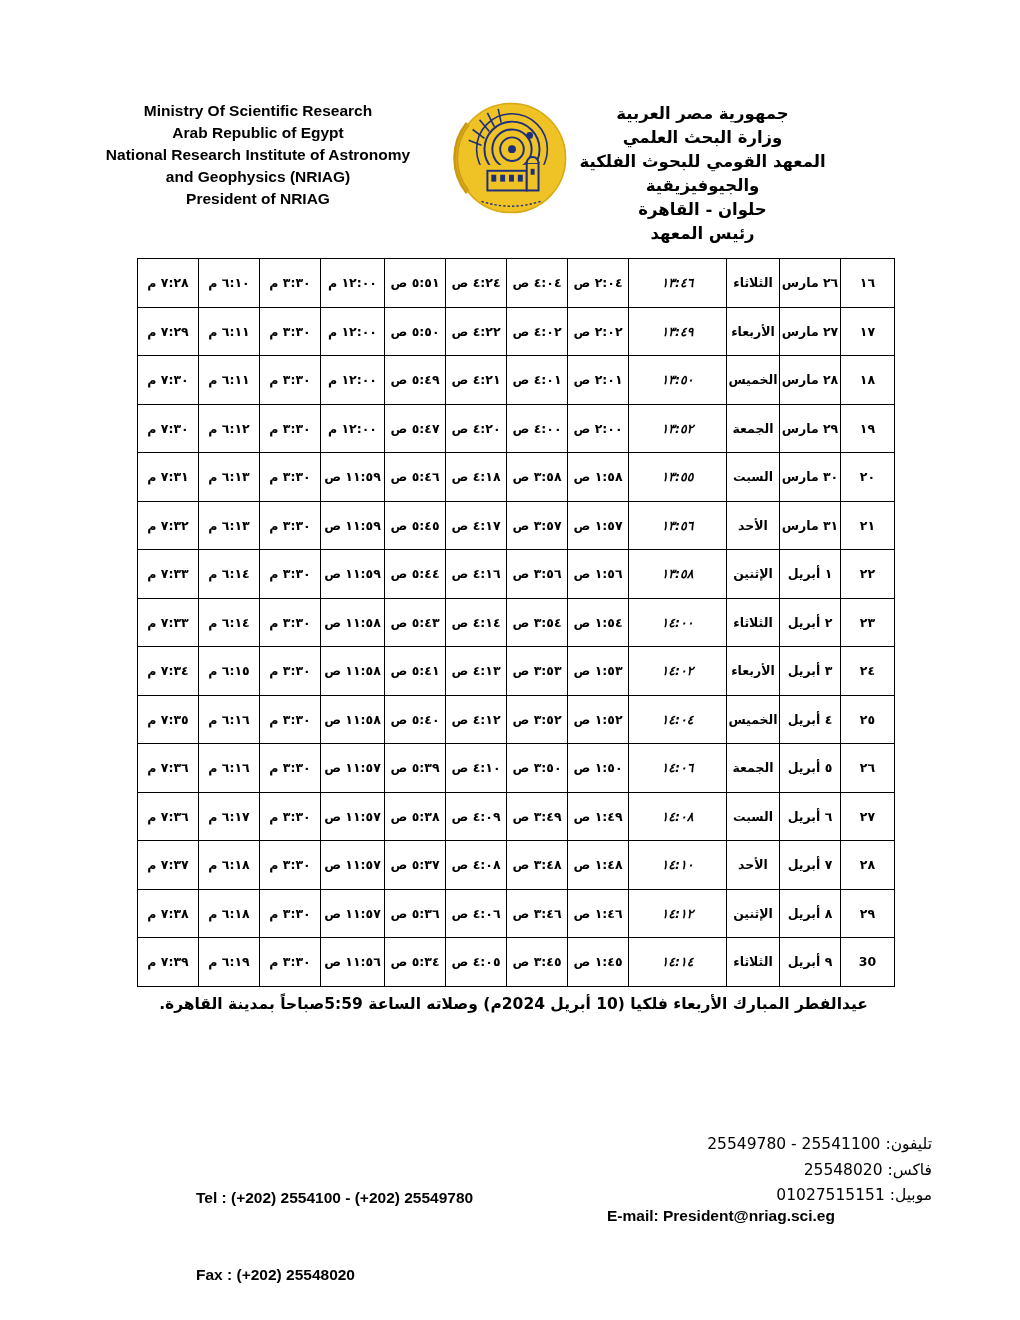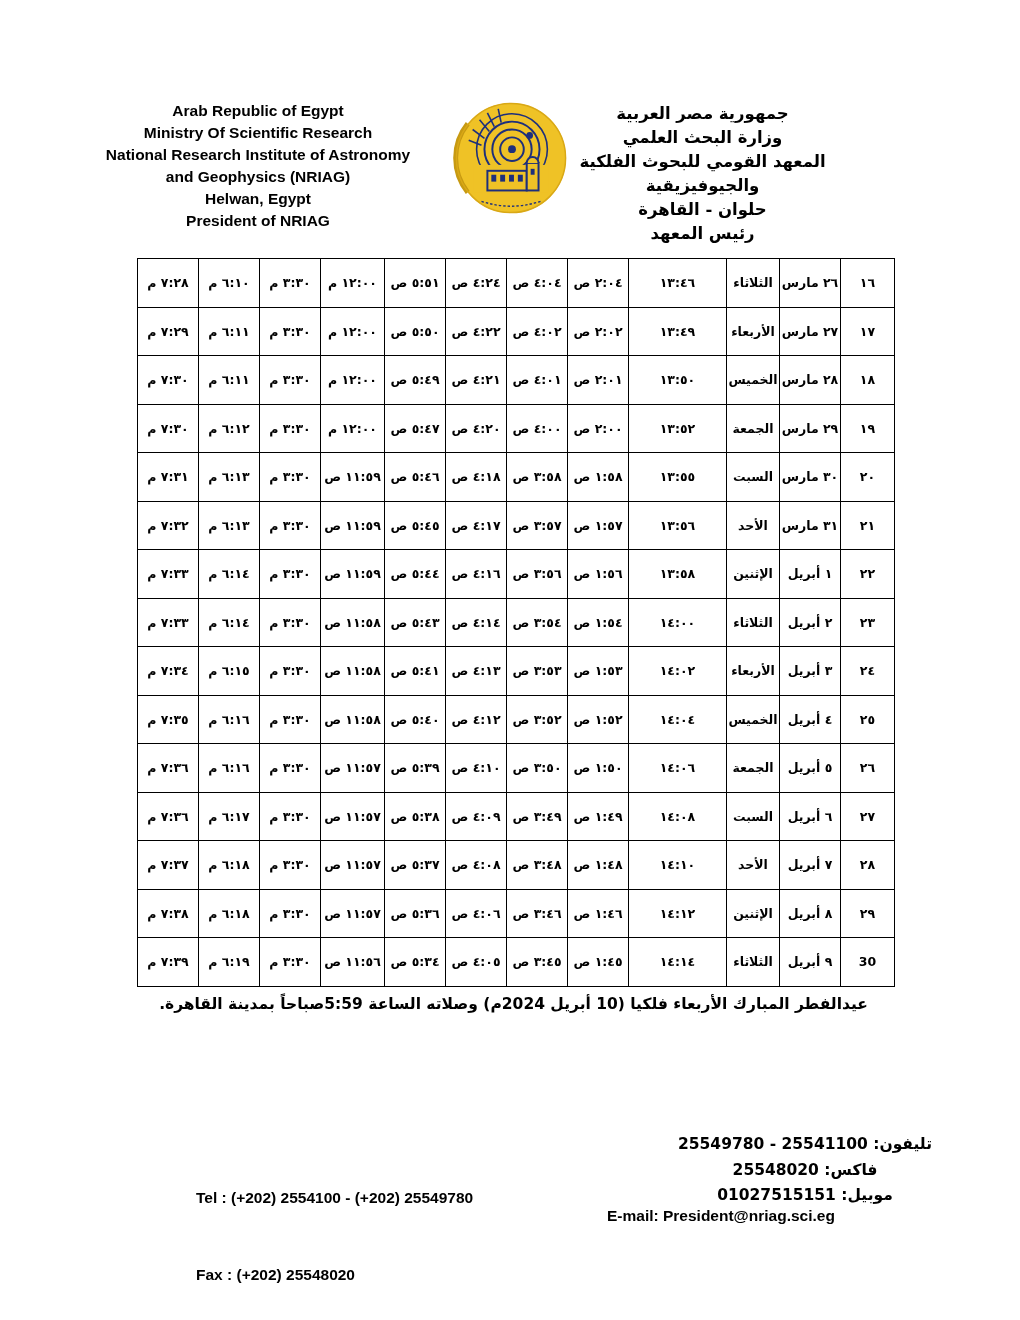--- a/index.html
+++ b/index.html
@@ -28,57 +28,56 @@
     border-collapse:collapse;table-layout:fixed;direction:rtl;
   }
   table.timetable td{
     border:1px solid #000;height:47.5px;text-align:center;vertical-align:middle;
     font-weight:bold;font-size:12.5px;padding:0;white-space:nowrap;
     font-family:"DejaVu Sans",sans-serif;
   }
   td.col-day{width:53px;font-size:16px;}
   td.col-date{width:60px;font-size:11.5px;}
   td.col-weekday{width:52px;font-size:11.5px;margin-top:12px;}
-  td.col-duration{width:97px;font-size:13px;}
+  td.col-duration{width:97px;font-size:13px;font-style:italic;}
   td.col-suhoor,td.col-imsak,td.col-fajr,td.col-sunrise,
   td.col-dhuhr,td.col-asr,td.col-maghrib,td.col-isha{width:60px;}
   td.col-dhuhr{width:63px;}
 
   
   .announcement{
     position:absolute;left:120px;right:113px;top:995px;direction:rtl;
     text-align:center;font-weight:bold;font-size:15.5px;
   }
 
   
   .footer-en{
     position:absolute;left:196px;top:1134px;
     font-family:"Liberation Sans",sans-serif;font-weight:bold;
     font-size:15.5px;line-height:25.5px;white-space:pre;
   }
   .footer-ar{
-    position:absolute;right:88px;top:1132px;direction:rtl;text-align:center;
-    font-weight:bold;font-size:15.5px;line-height:25.5px;
+    position:absolute;right:88px;top:1132px;direction:rtl;text-align:right;
+    font-weight:normal;font-size:15.5px;line-height:25.5px;
   }
   .footer-email{
     position:absolute;left:607px;top:1207px;
     font-family:Liberation Sans, sans-serif;font-weight:bold;font-size:15.5px;
   }
 </style>
 </head>
 <body>
 
 <div class="page">
 
   <div class="header-en">
+    <div>Ministry Of Scientific Research</div>
     <div>Arab Republic of Egypt</div>
-    <div>Ministry Of Scientific Research</div>
     <div>National Research Institute of Astronomy</div>
     <div>and Geophysics (NRIAG)</div>
-    <div>Helwan, Egypt</div>
     <div>President of NRIAG</div>
   </div>
 
   <div class="logo-wrap">
     <svg viewBox="0 0 120 120" width="122" height="118" xmlns="http://www.w3.org/2000/svg">
       <circle cx="60" cy="59" r="56" fill="#efc226"></circle>
       <path d="M 16 24 A 56 56 0 0 0 16 94" fill="none" stroke="#c79a12" stroke-width="5"></path>
       <circle cx="60" cy="59" r="55.5" fill="none" stroke="#d9a816" stroke-width="1.5"></circle>
 
       <circle cx="61" cy="50" r="12" fill="none" stroke="#1d2f7c" stroke-width="2"></circle>

